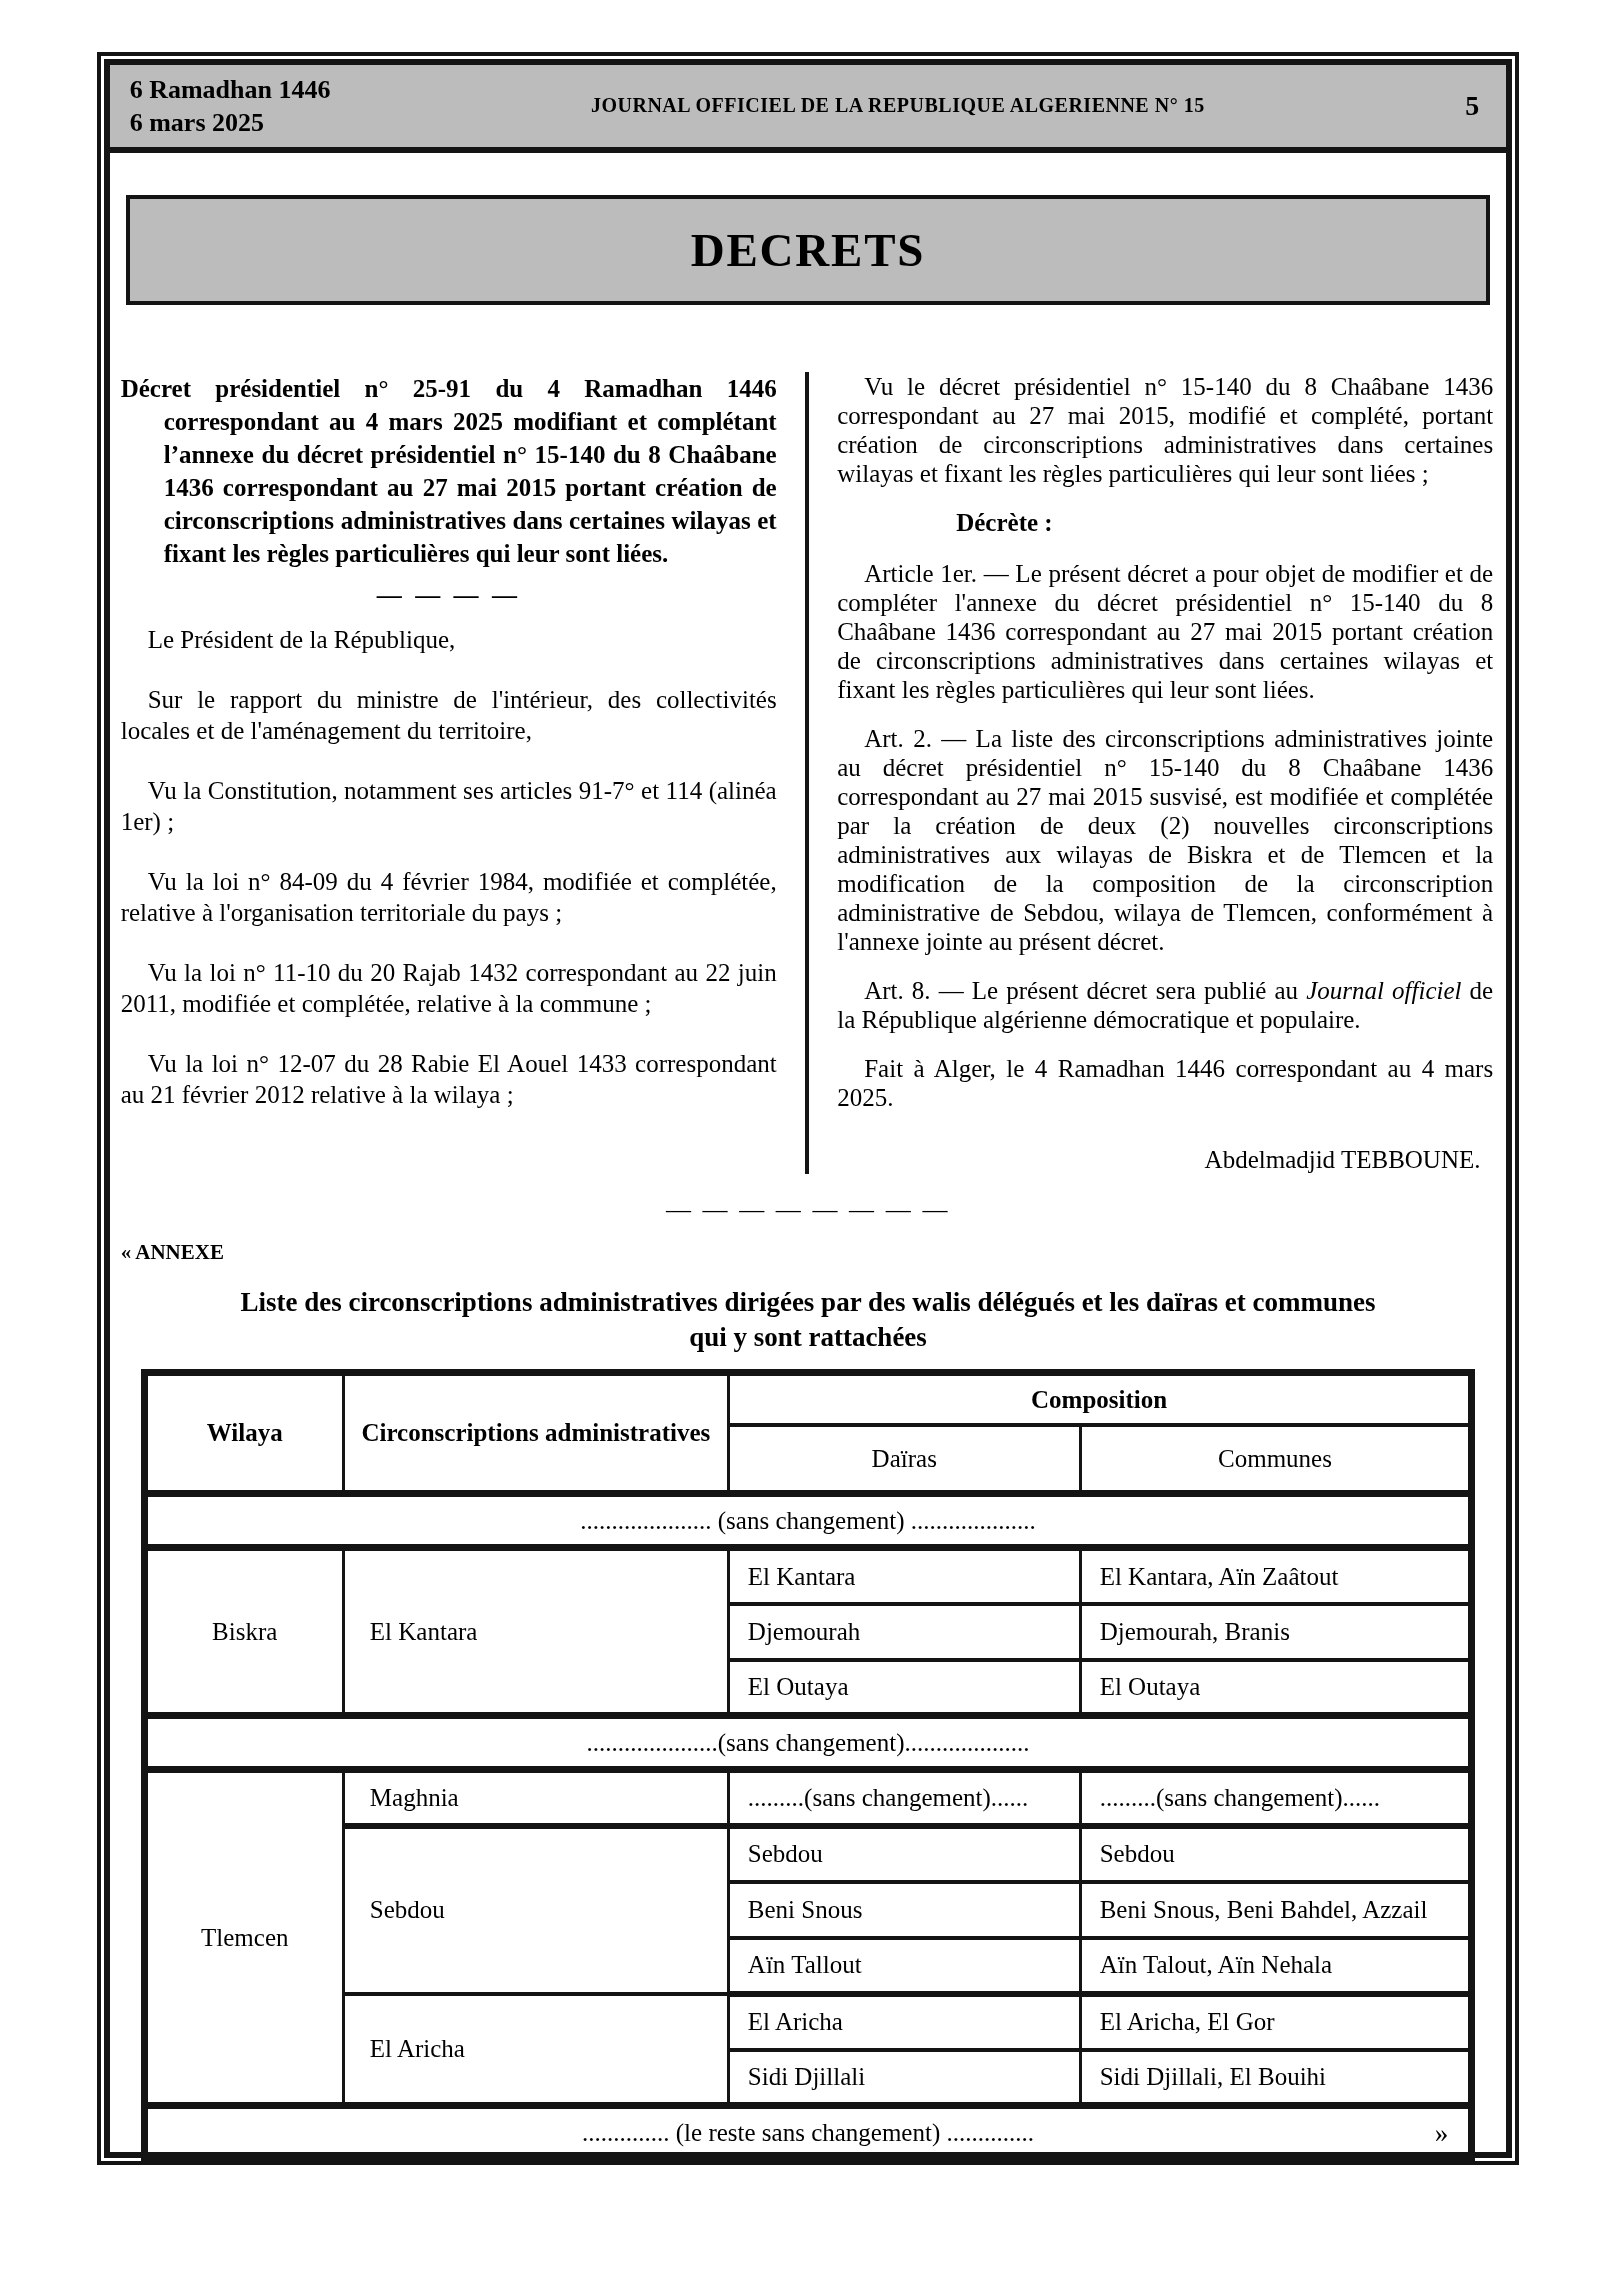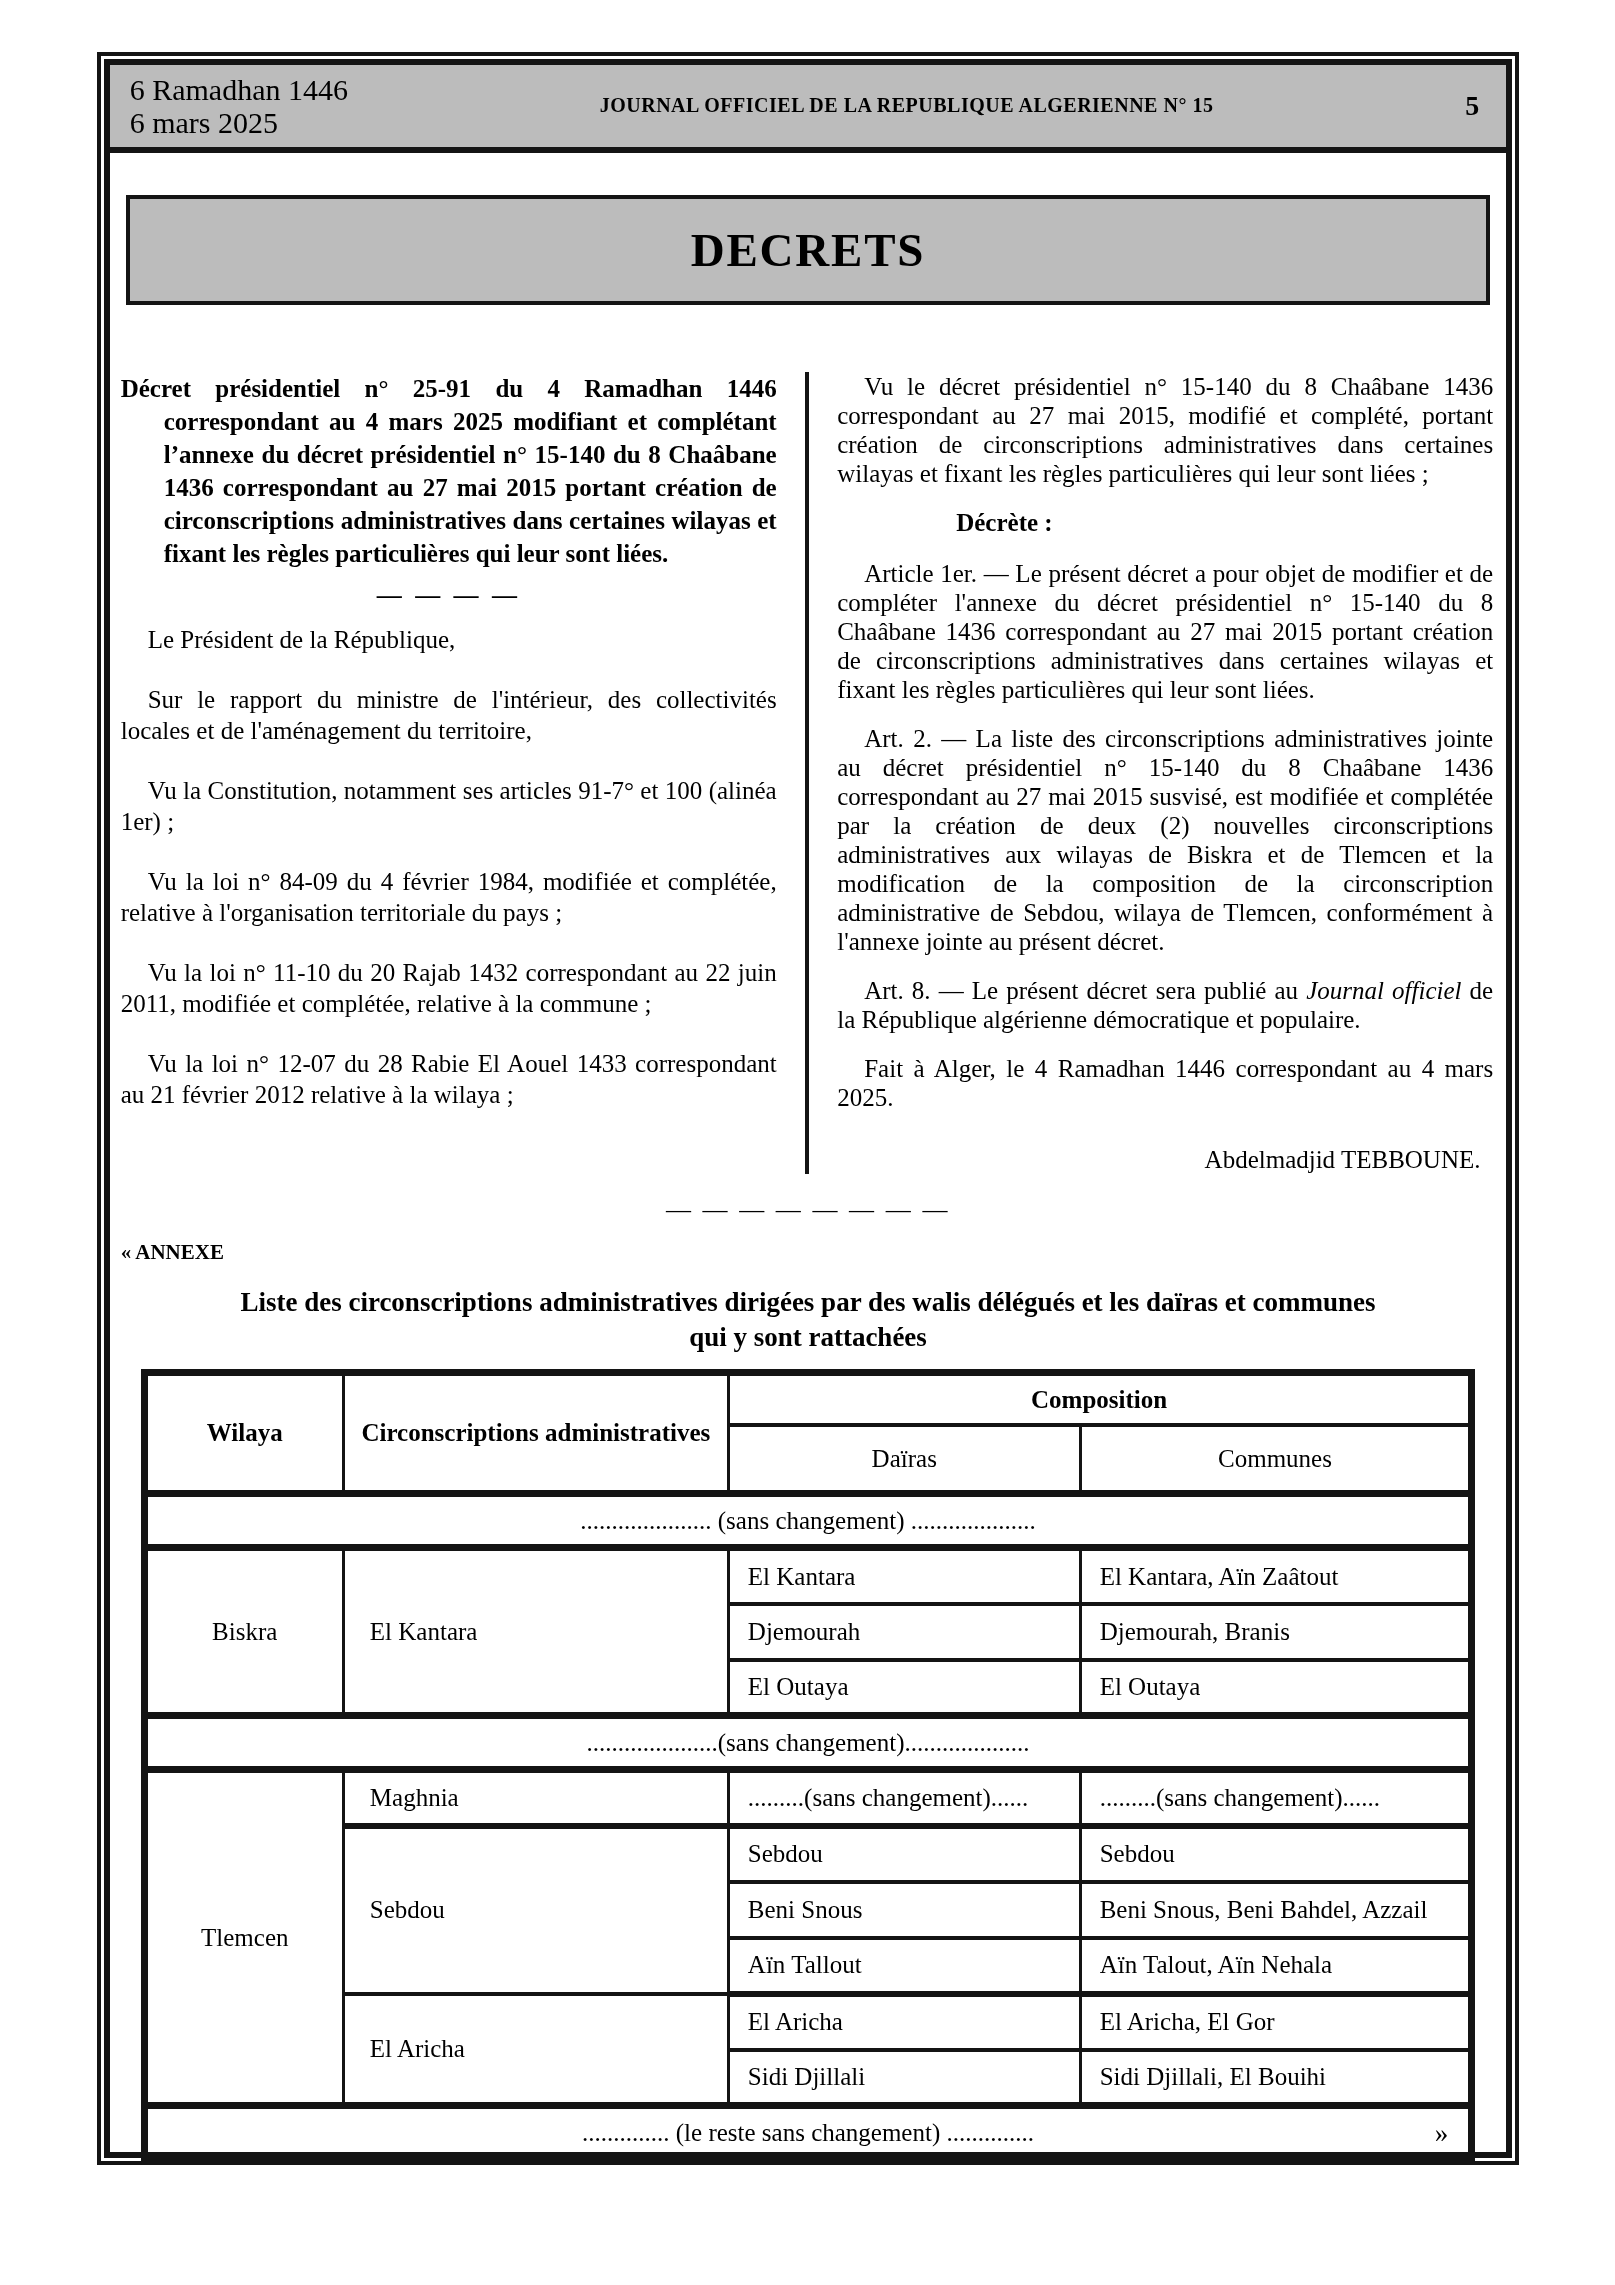--- a/index.html
+++ b/index.html
@@ -13,21 +13,21 @@
   }
   .inner-frame{
     width:100%;height:100%;border:6.3px solid #141414;box-sizing:border-box;
     display:flex;flex-direction:column;background:#fff;
   }
   
   .header-band{
     background:#bcbcbc;border-bottom:6.3px solid #141414;height:88px;flex:none;
     display:flex;align-items:center;padding:0 20px;box-sizing:border-box;
   }
-  .header-dates{font-weight:normal;font-size:30px;line-height:33px;white-space:nowrap;}
+  .header-dates{font-weight:bold;font-size:26px;line-height:33px;white-space:nowrap;}
   .header-title{flex:1;text-align:center;font-weight:bold;font-size:20px;letter-spacing:0.5px;}
   .header-page{font-weight:bold;font-size:28px;padding-right:7.2px;}
   
   .content{flex:1;padding:0 11px;box-sizing:border-box;position:relative;}
   .banner{
     margin:42px 5.4px 0;height:110px;border:4.5px solid #141414;background:#bcbcbc;
     box-sizing:border-box;display:flex;align-items:center;justify-content:center;
   }
   .banner span{font-weight:bold;font-size:47px;letter-spacing:1.8px;}
   
@@ -93,21 +93,21 @@
       <div class="banner">
         <span>DECRETS</span>
       </div>
 
       <div class="columns">
         <div class="col col-left">
           <p class="decree-heading">Décret présidentiel n° 25-91 du 4 Ramadhan 1446 correspondant au 4 mars 2025 modifiant et complétant l’annexe du décret présidentiel  n° 15-140 du 8 Chaâbane 1436 correspondant au 27 mai 2015 portant création de circonscriptions administratives dans certaines wilayas et fixant les règles particulières qui leur sont liées.</p>
           <div class="sep-small">— — — —</div>
           <p class="para">Le Président de la République,</p>
           <p class="para">Sur le rapport du ministre de l'intérieur, des collectivités locales et de l'aménagement du territoire,</p>
-          <p class="para">Vu la Constitution, notamment ses articles 91-7° et 100 (alinéa 1er) ;</p>
+          <p class="para">Vu la Constitution, notamment ses articles 91-7° et 114 (alinéa 1er) ;</p>
           <p class="para">Vu la loi n° 84-09 du 4 février 1984, modifiée et complétée, relative à l'organisation territoriale du pays ;</p>
           <p class="para">Vu la loi n° 11-10 du 20 Rajab 1432 correspondant au 22 juin 2011, modifiée et complétée, relative à la commune ;</p>
           <p class="para">Vu la loi n° 12-07 du 28 Rabie El Aouel 1433 correspondant au 21 février 2012 relative à la wilaya ;</p>
         </div>
         <div class="divider"></div>
         <div class="col col-right">
           <p class="para">Vu le décret présidentiel n° 15-140 du 8 Chaâbane 1436 correspondant au 27 mai 2015, modifié et complété, portant création de circonscriptions administratives dans certaines wilayas et fixant les règles particulières qui leur sont liées ;</p>
           <p class="decrete">Décrète :</p>
           <p class="para">Article 1er. — Le présent décret a pour objet de modifier et de compléter l'annexe du décret présidentiel n° 15-140 du 8 Chaâbane 1436 correspondant au 27 mai 2015 portant création de circonscriptions administratives dans certaines wilayas et fixant les règles particulières qui leur sont liées.</p>
           <p class="para">Art. 2. — La liste des  circonscriptions administratives jointe au décret présidentiel n° 15-140 du 8 Chaâbane 1436 correspondant au 27 mai 2015 susvisé, est modifiée et complétée par la création de deux (2) nouvelles circonscriptions administratives aux wilayas de Biskra et de Tlemcen et la modification de la composition de la circonscription administrative de Sebdou, wilaya de Tlemcen, conformément à l'annexe jointe au présent décret.</p>

